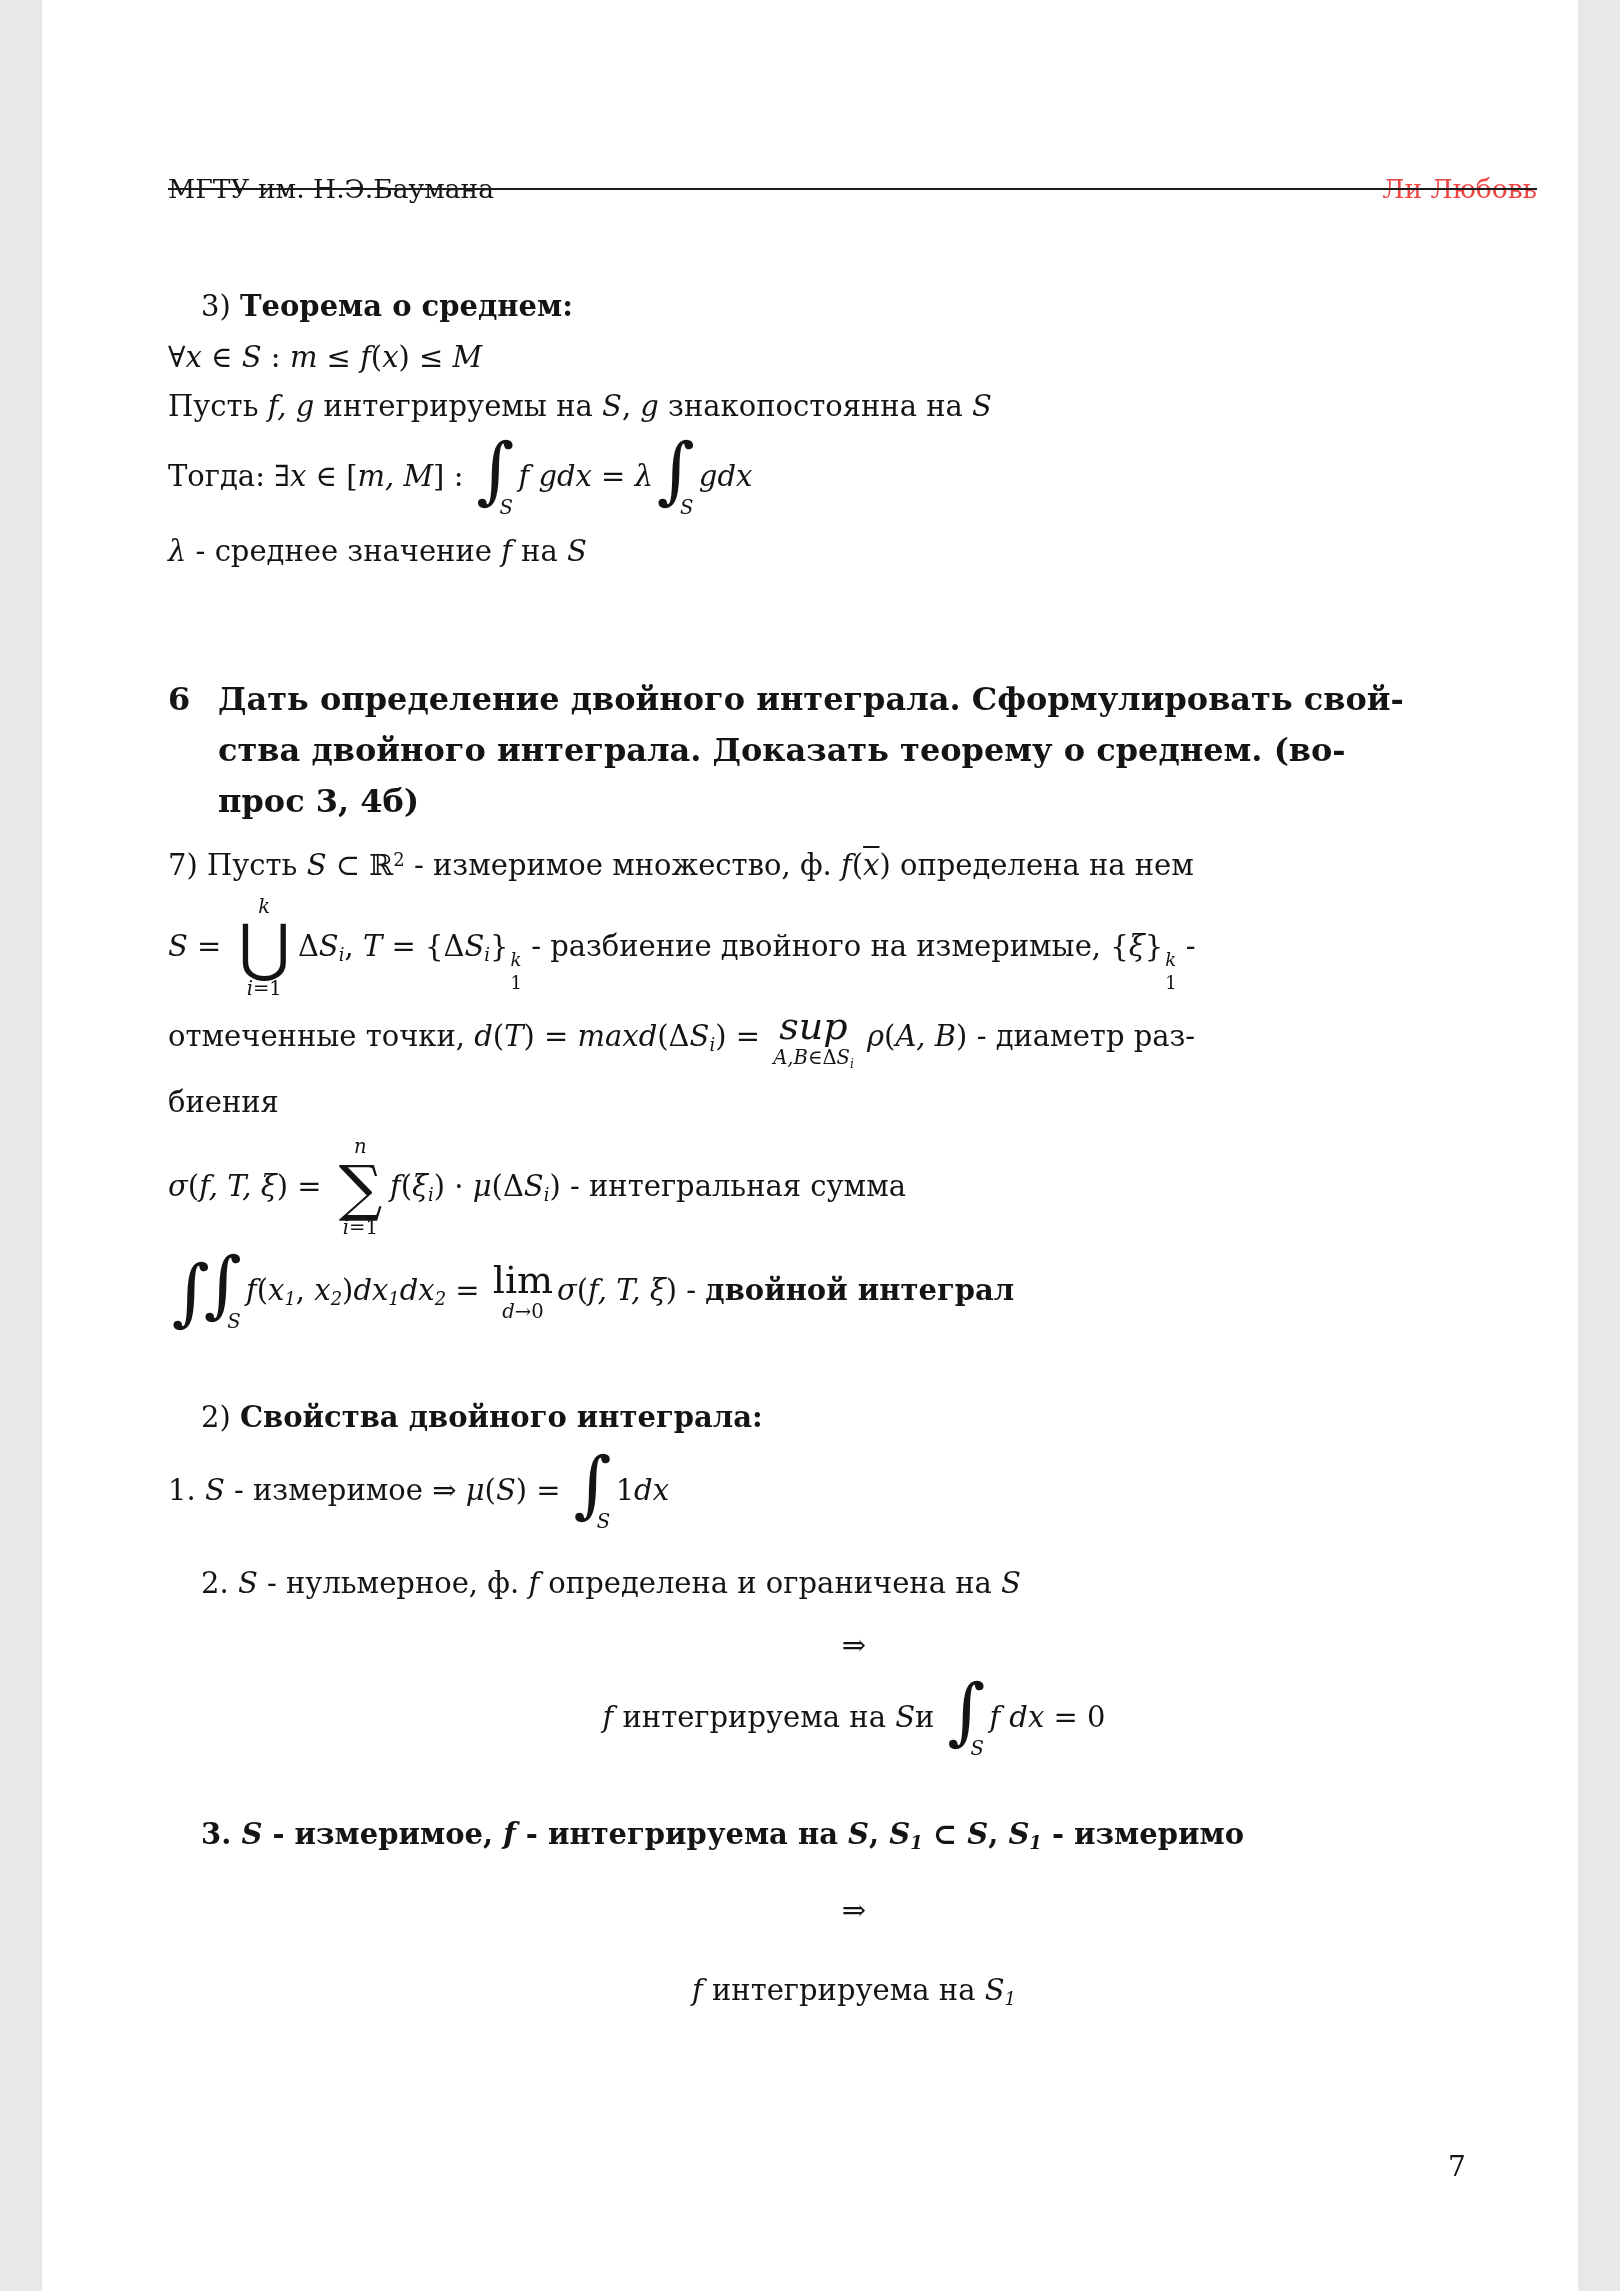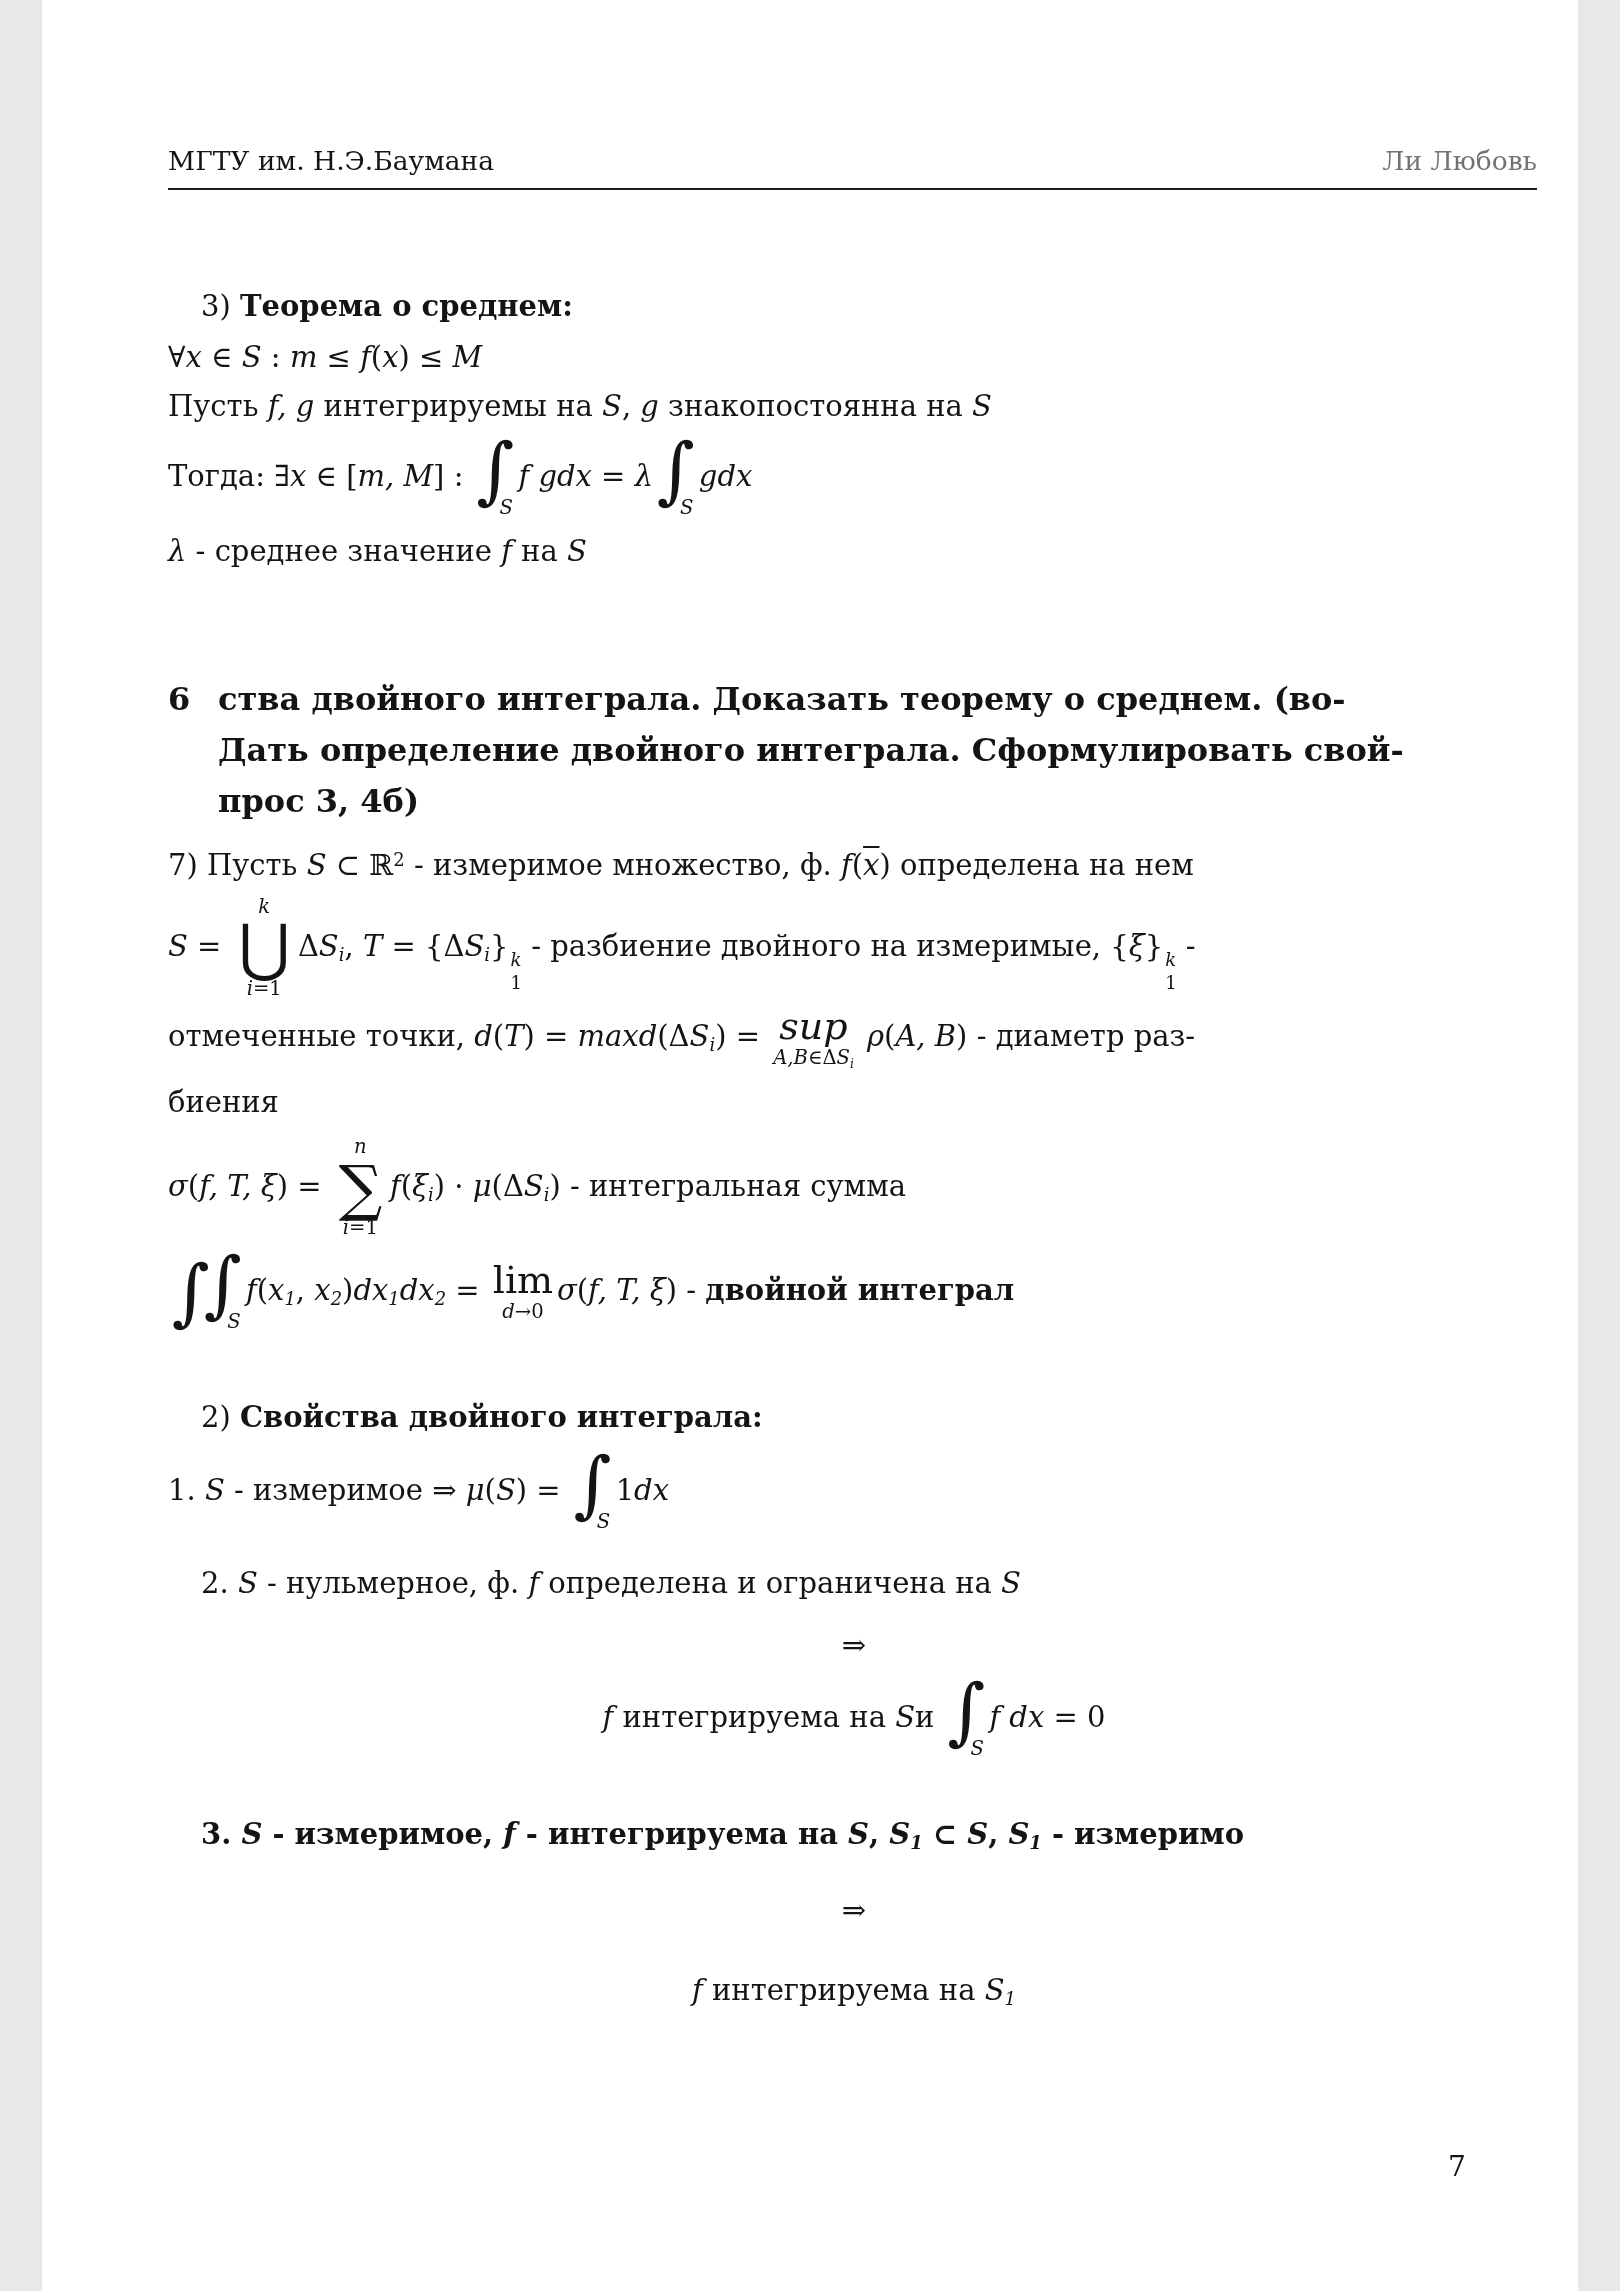--- a/index.html
+++ b/index.html
@@ -8,21 +8,21 @@
   .page {
     position:relative; width:1536px; height:2292px; margin:0 auto;
     background:#ffffff; overflow:hidden;
   }
   
   .hdr {
     position:absolute; left:126px; top:145px; width:1369px;
     display:flex; justify-content:space-between; align-items:baseline;
     font-size:26.5px;
   }
-  .author { color:#737373; text-decoration:none; cursor:pointer; }
+  .author { color:#ef4444; text-decoration:none; cursor:pointer;margin-top:28px; }
   .rule { position:absolute; left:126px; top:188px; width:1369px; border-top:2px solid #1c1c1c; }
 
   
   .block { position:absolute; left:126px; width:1372px; font-size:29px; }
   .line { line-height:49px; white-space:nowrap; }
   .indent { padding-left:33px; }
   .center { text-align:center; white-space:nowrap; }
   .it { font-style:italic; }
   .b  { font-weight:bold; }
   .ov { text-decoration:overline; }
@@ -88,22 +88,22 @@
         </span><span class="it">f gdx</span><span> = </span><span class="it">λ</span><span class="bigop int">
           <span class="glyph ">∫</span>
           <span class="lim it">S</span>
         </span><span class="it">gdx</span></div>
     <div class="line" style="line-height:53px;"><span class="it">λ</span><span> - среднее значение </span><span class="it">f</span><span> на </span><span class="it">S</span></div>
   </div>
 
   <div class="sec6">
     <div class="num">6</div>
     <div class="stitle">
+      <div class="line">Дать определение двойного интеграла. Сформулировать свой-</div>
       <div class="line">ства двойного интеграла. Доказать теорему о среднем. (во-</div>
-      <div class="line">Дать определение двойного интеграла. Сформулировать свой-</div>
       <div class="line">прос 3, 4б)</div>
     </div>
   </div>
 
   <div class="block" style="top:841px;">
     <div class="line"><span>7) Пусть </span><span class="it">S</span><span> ⊂ ℝ<sup>2</sup></span><span> - измеримое множество, ф. </span><span class="it">f</span><span>(</span><span class="it ov">x</span><span>) определена на нем</span></div>
     <div class="line disp"><span class="it">S</span><span> = </span><span class="bigop unionop">
           <span class="lim it">k</span>
           <span class="glyph ">⋃</span>
           <span class="lim"><span class="it">i</span><span>=1</span></span>

